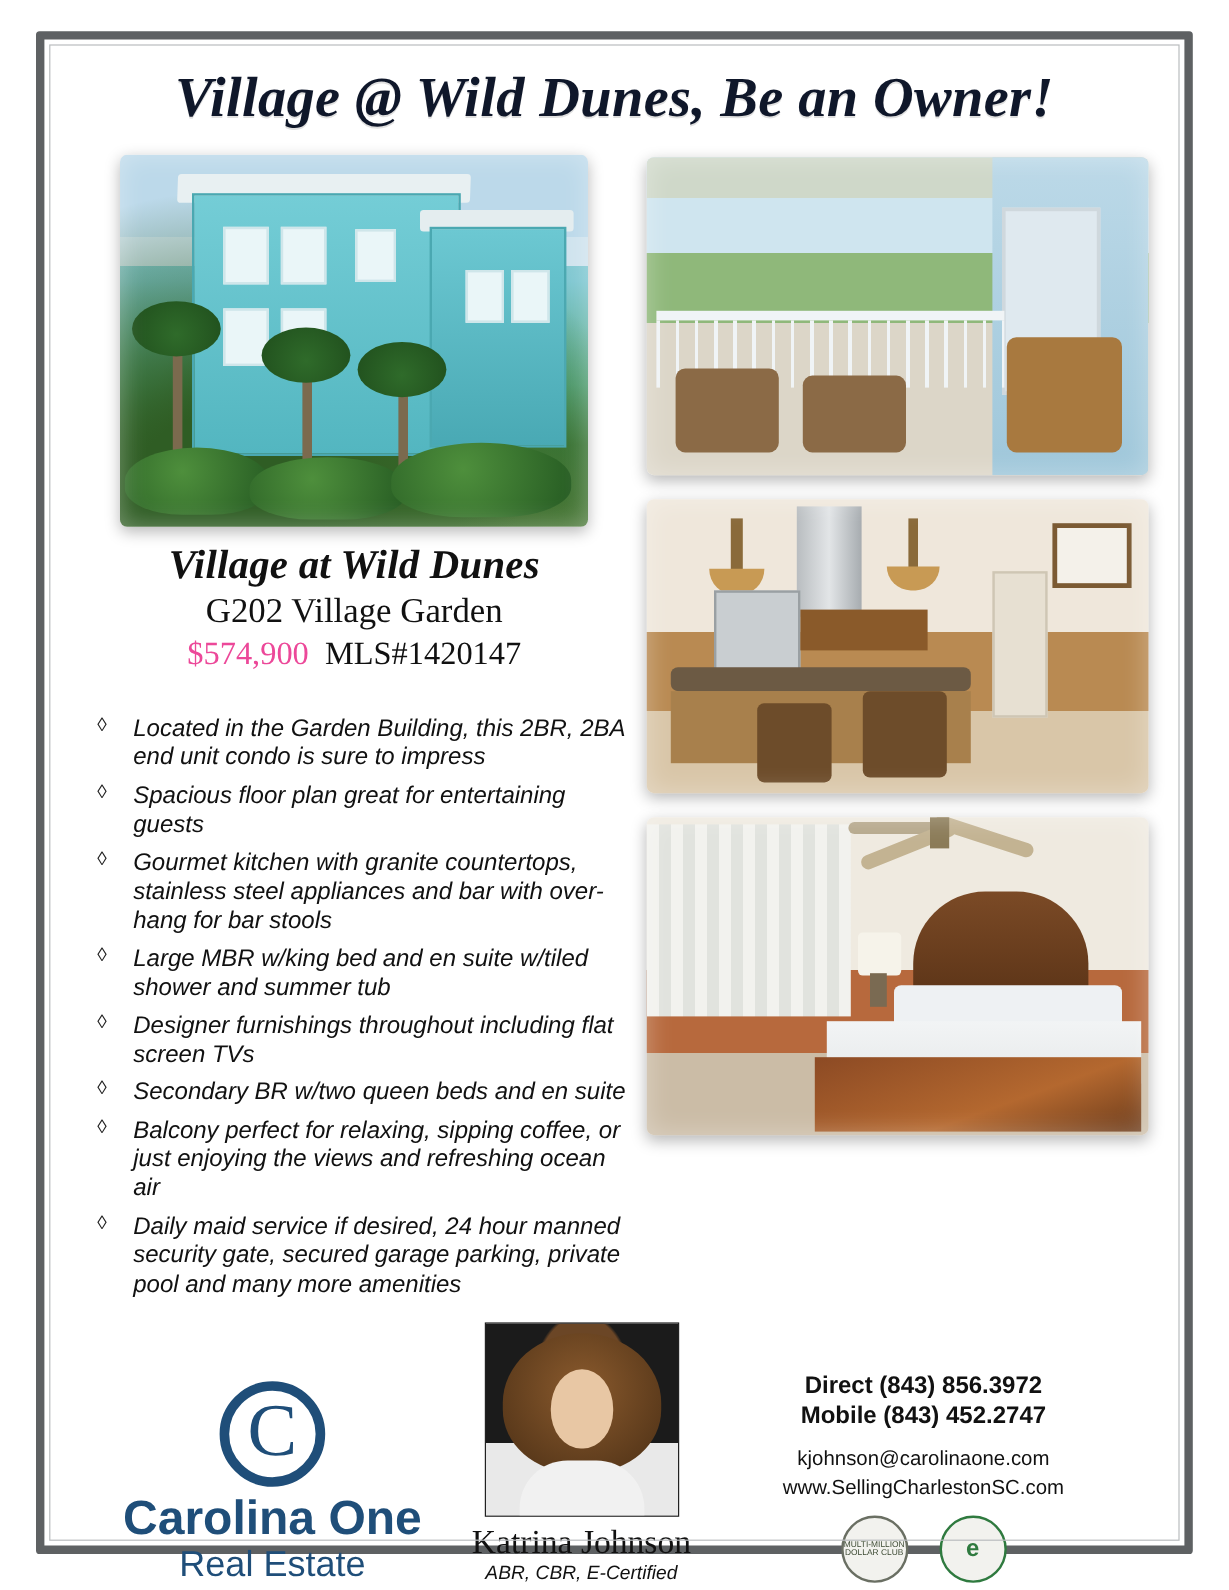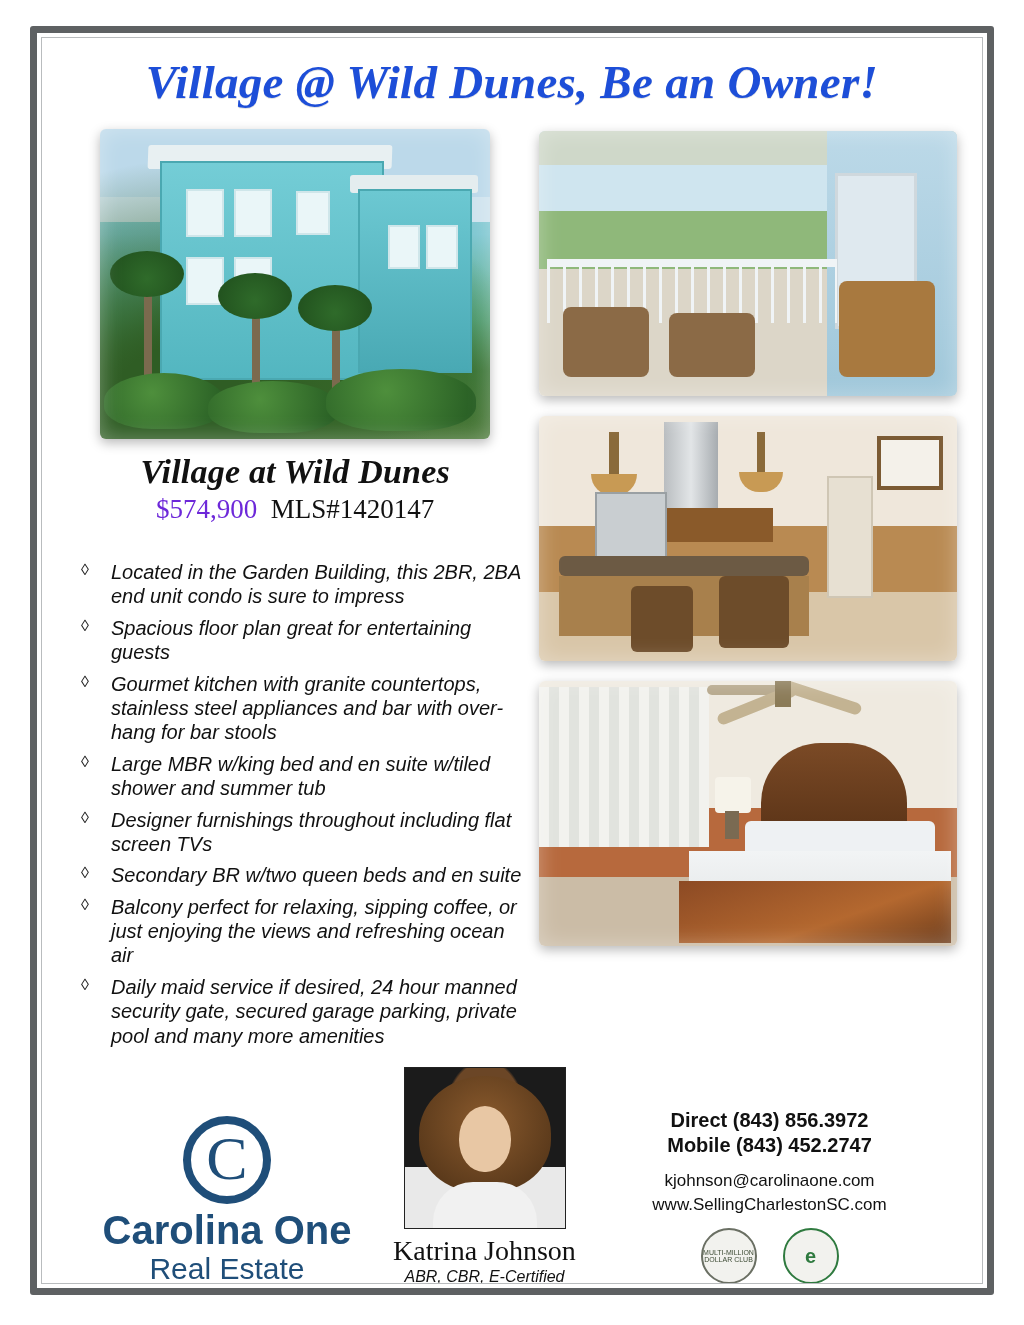--- a/index.html
+++ b/index.html
@@ -27,21 +27,21 @@
   }
   .frame:before{
     content:"";
     position:absolute;inset:4px;
     border:1px solid #b9bcbe;
     pointer-events:none;
   }
 
   .headline{
     text-align:center;
-    color:#1d4ed8;
+    color:#0f172a;
     font-family:"Liberation Serif", serif;
     font-style:italic;
     font-weight:bold;
     font-size:47px;
     letter-spacing:0.3px;
     margin:8px 0 6px 0;
     text-shadow:0 1px 0 rgba(0,0,0,0.12);
   }
 
   .columns{
@@ -101,21 +101,21 @@
 
   
   .title-block{text-align:center;margin-top:14px;}
   .t1{
     font-family:"Liberation Serif", serif;
     font-weight:bold;font-style:italic;
     font-size:34px;color:#111;letter-spacing:0.2px;
   }
   .t2{font-size:29px;color:#111;margin-top:2px;}
   .t3{font-size:27px;margin-top:3px;color:#111;}
-  .price{color:#6d28d9;text-align:right;}
+  .price{color:#ec4899;text-align:right;}
 
   
   ul.features{
     list-style:none;margin:35px 0 0 0;padding:0 0 0 4px;
     font-family:"Liberation Sans", sans-serif;
     font-style:italic;
     font-size:20px;
     line-height:1.22;
     color:#111;
   }
@@ -262,20 +262,21 @@
           <div class="palm-trunk" style="left:232px;top:182px;height:100px;"></div>
           <div class="palm-head" style="left:198px;top:156px;"></div>
 
           <div class="shrub" style="left:4px;top:244px;width:120px;height:56px;"></div>
           <div class="shrub" style="left:108px;top:252px;width:130px;height:52px;"></div>
           <div class="shrub" style="left:226px;top:240px;width:150px;height:62px;"></div>
         </div>
 
         <div class="title-block">
           <div class="t1">Village at Wild Dunes</div>
+          <div class="t2">G202 Village Garden</div>
           <div class="t3">
             <span class="price">$574,900</span>
             &nbsp;<span>MLS#1420147</span>
           </div>
         </div>
 
         <ul class="features">
           <li>Located in the Garden Building, this 2BR, 2BA end unit condo is sure to impress</li>
           <li>Spacious floor plan great for entertaining guests</li>
           <li>Gourmet kitchen with granite countertops, stainless steel appliances and bar with over-hang for bar stools</li>

